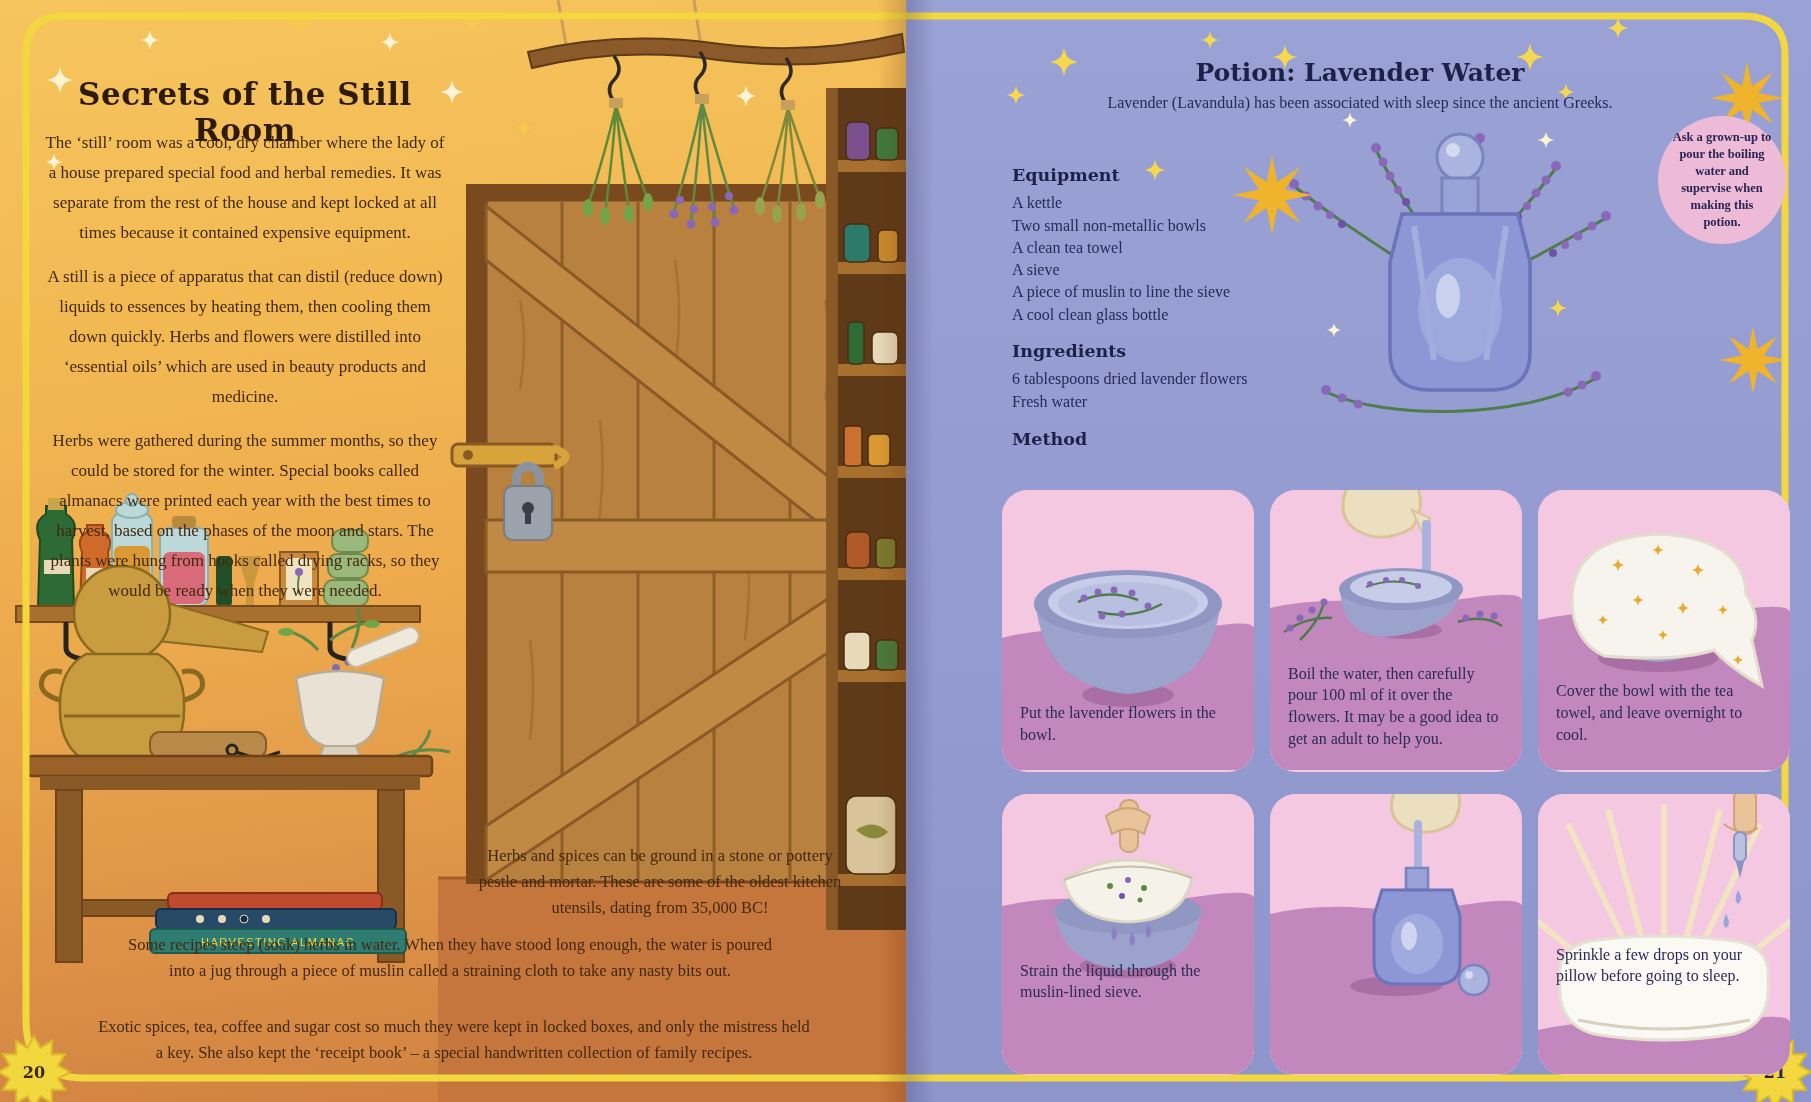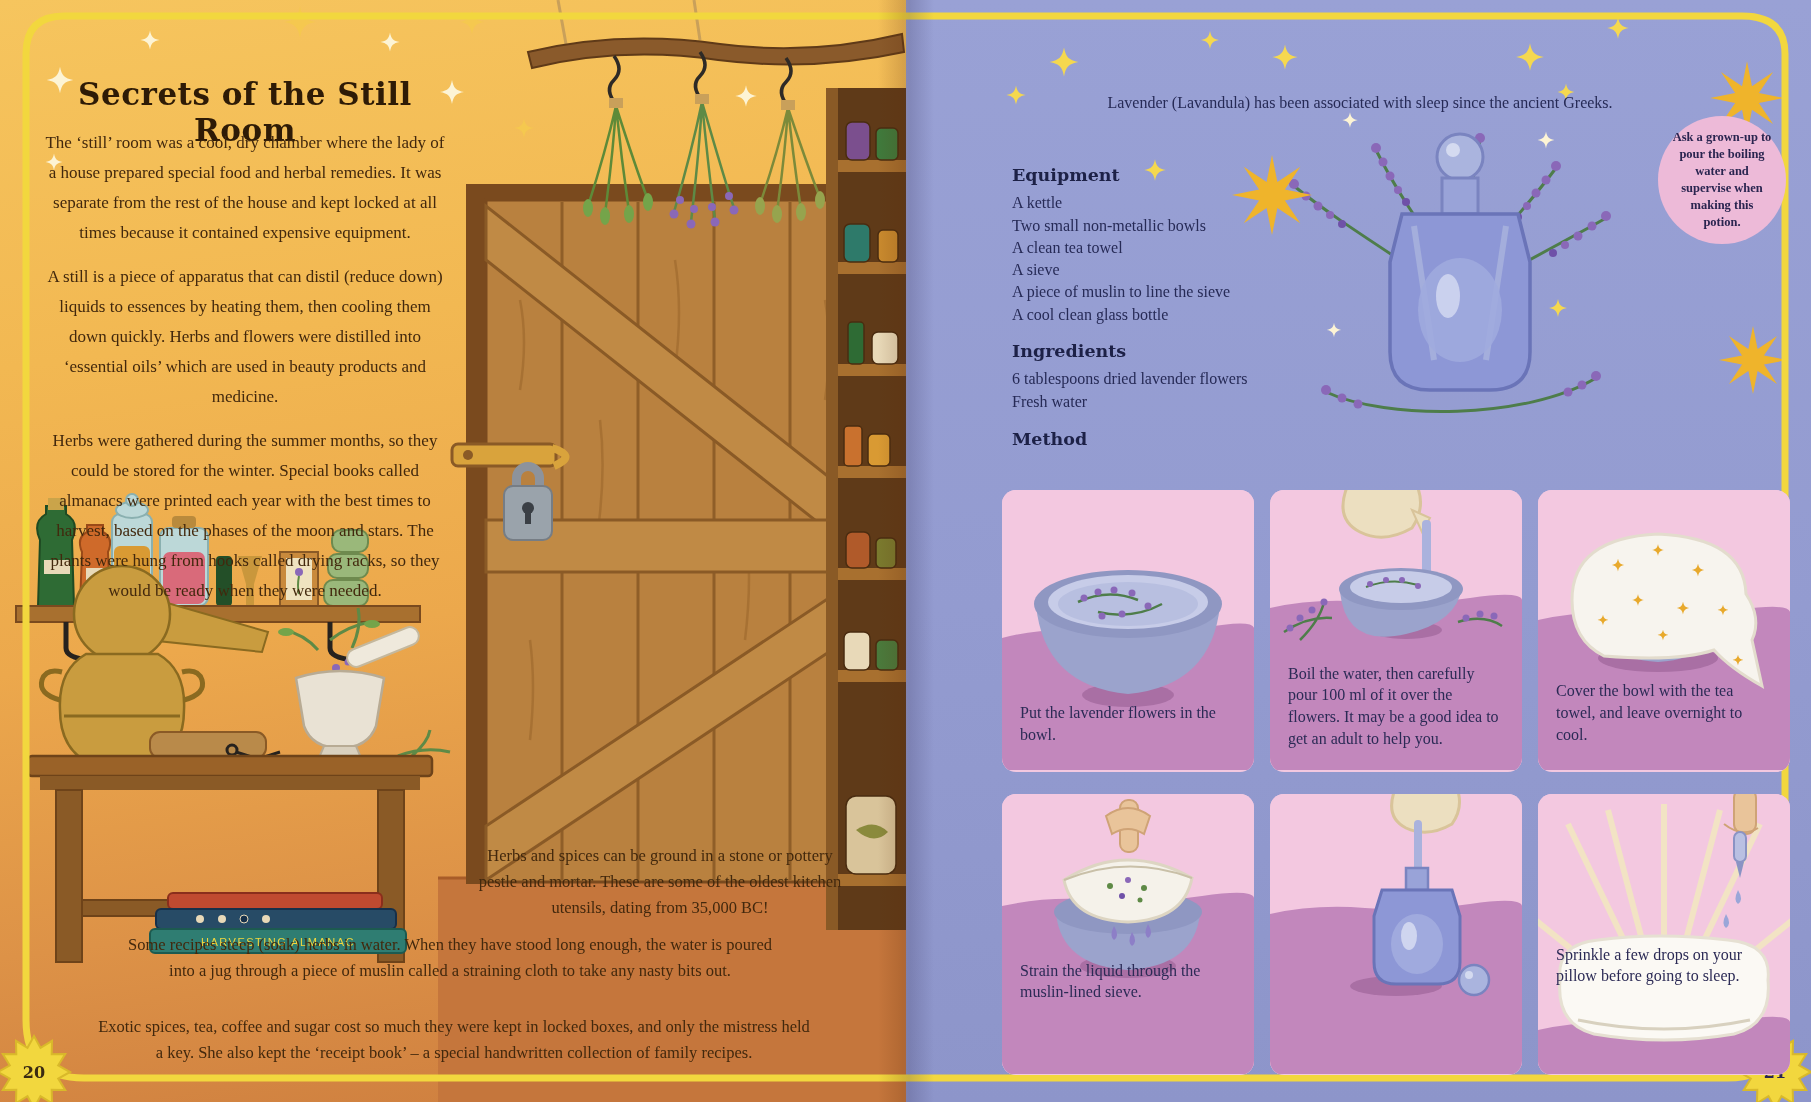--- a/index.html
+++ b/index.html
@@ -32,21 +32,21 @@
   .rp-equipment{top:164px;}
   .rp-ingredients{top:340px;}
   .rp-method-h{top:428px;}
   .note{position:absolute;left:752px;top:116px;width:128px;height:128px;border-radius:50%;
     background:#edbad8;z-index:22;display:flex;align-items:center;justify-content:flex-start;
     text-align:center;color:#2a2550;font-size:12.5px;line-height:1.35;font-weight:bold;padding:0;box-sizing:border-box;}
   .note span{display:block;padding:10px 14px;}
   
   .method-grid{position:absolute;left:96px;top:490px;width:788px;height:585px;z-index:15;
     display:grid;grid-template-columns:repeat(3,1fr);grid-template-rows:1fr 1fr;gap:22px 16px;}
-  .panel{position:relative;border-radius:14px;overflow:hidden;background:#f3c8e0;}
+  .panel{position:relative;border-radius:26px;overflow:hidden;background:#f3c8e0;}
   .panel svg{position:absolute;left:0;top:0;}
   .cap{position:absolute;left:0;width:100%;padding:0 18px;box-sizing:border-box;
     color:#2b2a55;font-size:16px;line-height:1.36;z-index:5;}
 </style>
 </head>
 <body>
 
 <div class="spread">
 
   <div class="page page-left">
@@ -349,20 +349,21 @@
         <use href="#spark2" transform="translate(428,330) scale(.6)" fill="#fdf4d5"></use>
       </g>
 
       <g>
         <path d="M0,16 L836,16 Q879,16 879,54 L879,1020 Q879,1078 821,1078 L0,1078" fill="none" stroke="#f2d73e" stroke-width="7"></path>
         <use href="#burst12r" transform="translate(869,1072)" fill="#f2d73e" stroke="#d9b92a" stroke-width="2"></use>
         <text x="869" y="1078" text-anchor="middle" font-family="DejaVu Serif, serif" font-weight="bold" font-size="16" fill="#2a2550">21</text>
       </g>
     </svg>
 
+    <div class="txt rp-title">Potion: Lavender Water</div>
     <div class="txt rp-sub">Lavender (Lavandula) has been associated with sleep since the ancient Greeks.</div>
 
     <div class="txt rp-list rp-equipment">
       <div class="rp-h">Equipment</div>
       <div>A kettle</div>
       <div>Two small non-metallic bowls</div>
       <div>A clean tea towel</div>
       <div>A sieve</div>
       <div>A piece of muslin to line the sieve</div>
       <div>A cool clean glass bottle</div>

